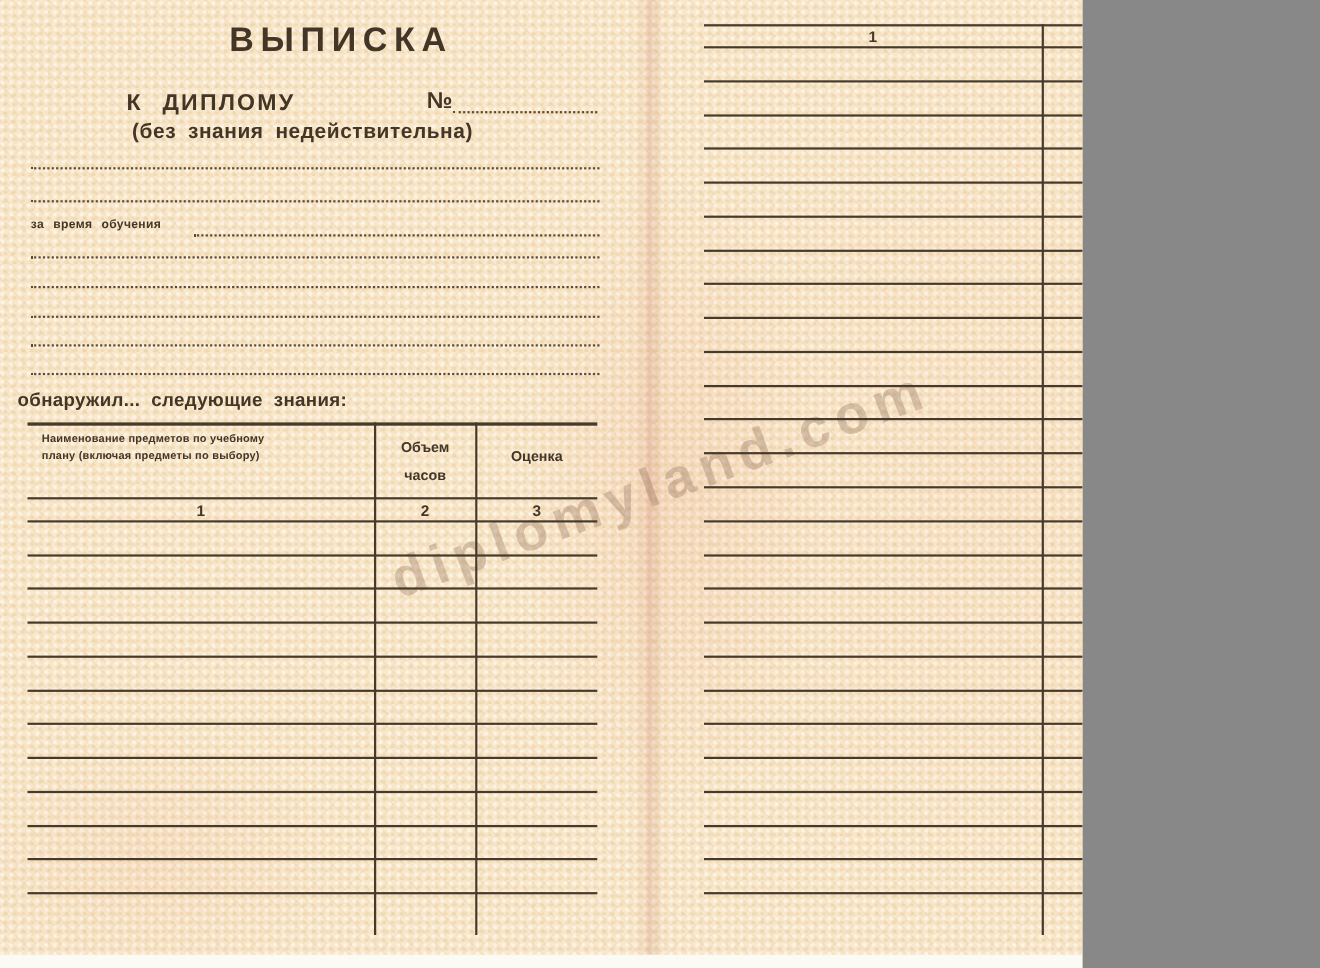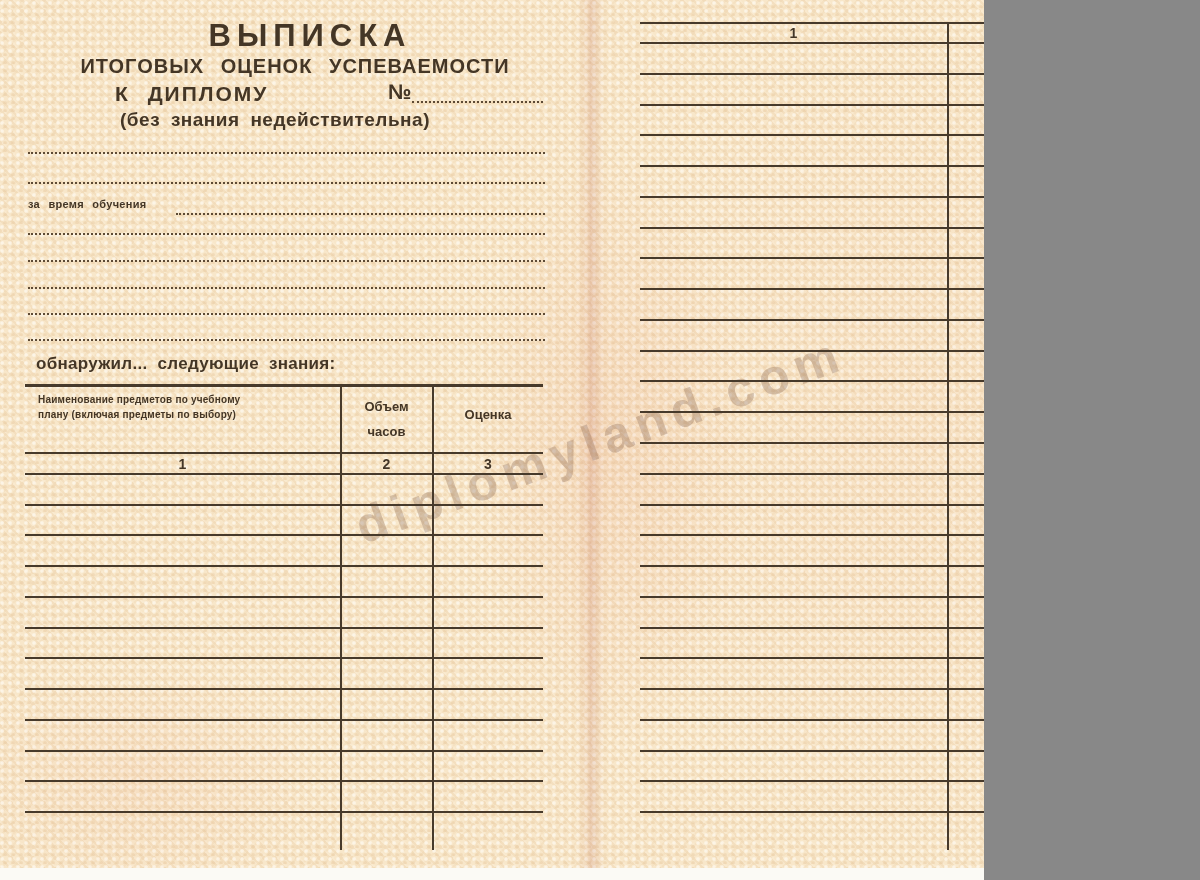--- a/index.html
+++ b/index.html
@@ -37,21 +37,21 @@
 
   .txt{position:absolute;font-weight:bold;color:#443626;white-space:pre-line;}
   .title{left:50px;top:18px;width:520px;text-align:center;font-size:31px;letter-spacing:6px;}
   .subtitle{left:20px;top:55px;width:550px;text-align:center;font-size:20px;letter-spacing:1px;word-spacing:10px;}
   .to-diploma{left:67px;top:82px;font-size:21px;letter-spacing:2px;word-spacing:10px;margin-left:48px;}
   .num-label{left:388px;top:80px;font-size:21px;}
   .num-dots{left:412px;top:101px;width:131px;}
   .validity{left:25px;top:109px;width:500px;text-align:center;font-size:19px;letter-spacing:0.5px;word-spacing:5px;}
   .training{left:28px;top:198px;font-size:11px;word-spacing:5px;letter-spacing:0.3px;}
   .training-dots{left:176px;top:213px;width:369px;}
-  .knowledge{left:36px;top:354px;font-size:17px;word-spacing:5px;letter-spacing:0.3px;}
+  .knowledge{left:16px;top:354px;font-size:17px;word-spacing:5px;letter-spacing:0.3px;}
 
   .col1-h{left:38px;top:393px;width:298px;font-size:10px;line-height:1.45;letter-spacing:0.2px;}
   .col2-h{left:341px;top:394px;width:91px;text-align:center;font-size:13px;line-height:1.95;}
   .col3-h{left:433px;top:407px;width:110px;text-align:center;font-size:13px;}
   .num-cell{position:absolute;font-weight:bold;color:#443626;text-align:center;font-size:14px;}
 
   .watermark{
     position:absolute;left:600px;top:440px;
     transform:translate(-50%,-50%) rotate(-20deg);
     font-size:50px;font-weight:bold;letter-spacing:7px;
@@ -63,21 +63,20 @@
 <body>
 
 <div id="root">
   <div class="paper"></div>
   <div class="tintC"></div>
   <div class="tintA"></div>
   <div class="tintB"></div>
   <div class="fold"></div>
 
   <div class="txt title">ВЫПИСКА</div>
-  <div class="txt subtitle">ИТОГОВЫХ ОЦЕНОК УСПЕВАЕМОСТИ</div>
   <div class="txt to-diploma">К ДИПЛОМУ</div>
   <div class="txt num-label">№</div>
   <div class="dotted num-dots"></div>
   <div class="txt validity">(без знания недействительна)</div>
 
   <div class="txt training">за время обучения</div>
   <div class="dotted training-dots"></div>
   <div class="txt knowledge">обнаружил... следующие знания:</div>
 
   <div class="txt col1-h">Наименование предметов по учебному

